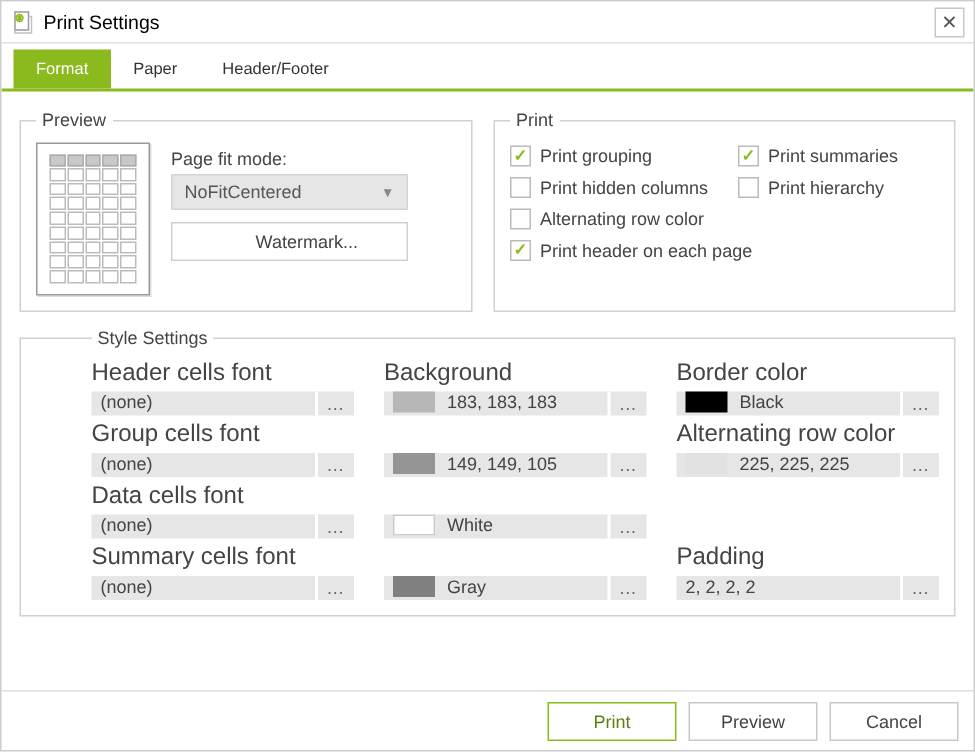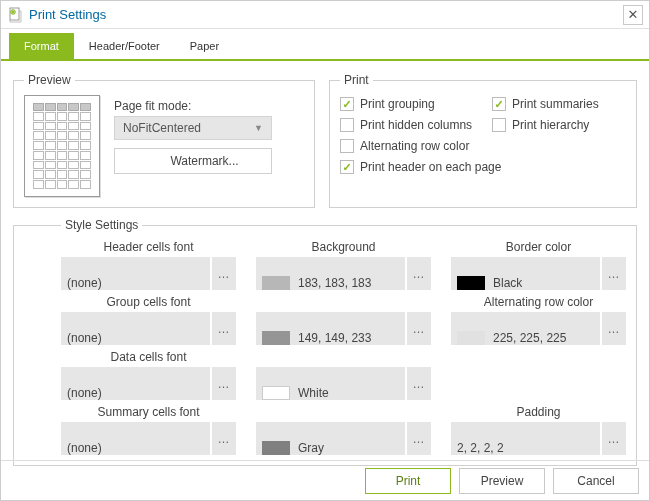--- a/index.html
+++ b/index.html
@@ -20,21 +20,21 @@
     align-items: center;
     padding: 0 6px;
     background: #fff;
     border-bottom: 1px solid #e0e0e0;
   }
   .titlebar .app-icon {
     width: 16px; height: 16px;
     margin-right: 6px;
     display: inline-flex; align-items: center; justify-content: center;
   }
-  .titlebar .title { flex: 1; font-size: 13px; color: #0369a1; }
+  .titlebar .title { flex: 1; font-size: 13px; color: #000000; }
   .close-btn {
     width: 20px; height: 20px;
     border: 1px solid #c8c8c8;
     display: flex; align-items: center; justify-content: center;
     font-size: 13px; color: #555;
     cursor: pointer;
   }
   .tabs {
     display: flex;
     padding: 4px 8px 0 8px;
@@ -151,26 +151,26 @@
     width: 100%;
     padding-left: 47px;
   }
   .style-grid {
     display: grid;
     grid-template-columns: 1fr 1fr 1fr;
     column-gap: 20px;
     row-gap: 4px;
     align-items: end;
   }
-  .field-lbl { color: #444; font-size: 12px; margin-bottom: 3px; text-align: center; }
+  .field-lbl { color: #444; font-size: 16px; margin-bottom: 3px; }
   .picker {
-    height: 33px;
+    height: 16px;
     background: #e6e6e6;
     display: flex;
-    align-items: flex-end;
+    align-items: flex-start;
     cursor: pointer;
   }
   .picker .swatch {
     width: 28px; height: 14px;
     margin-left: 6px;
     margin-right: 8px;
     flex-shrink: 0;
   }
   .picker .val {
     flex: 1;
@@ -223,22 +223,22 @@
     </svg>
   </span>
   <span class="title">Print Settings</span>
   <div class="close-btn">
     <span>✕</span>
   </div>
 </div>
 
 <div class="tabs">
   <div class="tab active">Format</div>
+  <div class="tab">Paper</div>
   <div class="tab">Header/Footer</div>
-  <div class="tab">Paper</div>
 </div>
 
 <div class="content">
   <div class="top-row">
 
     <fieldset class="fld-preview">
       <legend>Preview</legend>
       <div class="preview-inner">
         <div class="page-thumb">
           <div class="thumb-head">
@@ -378,21 +378,21 @@
       <div>
         <div class="field-lbl">Group cells font</div>
         <div class="picker">
           <span class="val">(none)</span>
           <span class="dots">…</span>
         </div>
       </div>
       <div>
         <div class="picker with-swatch" style="margin-top:18px">
           <span class="swatch" style=";background:#959595"></span>
-          <span class="val">149, 149, 233</span>
+          <span class="val">149, 149, 105</span>
           <span class="dots">…</span>
         </div>
       </div>
       <div>
         <div class="field-lbl">Alternating row color</div>
         <div class="picker with-swatch">
           <span class="swatch" style=";background:#e1e1e1"></span>
           <span class="val">225, 225, 225</span>
           <span class="dots">…</span>
         </div>

